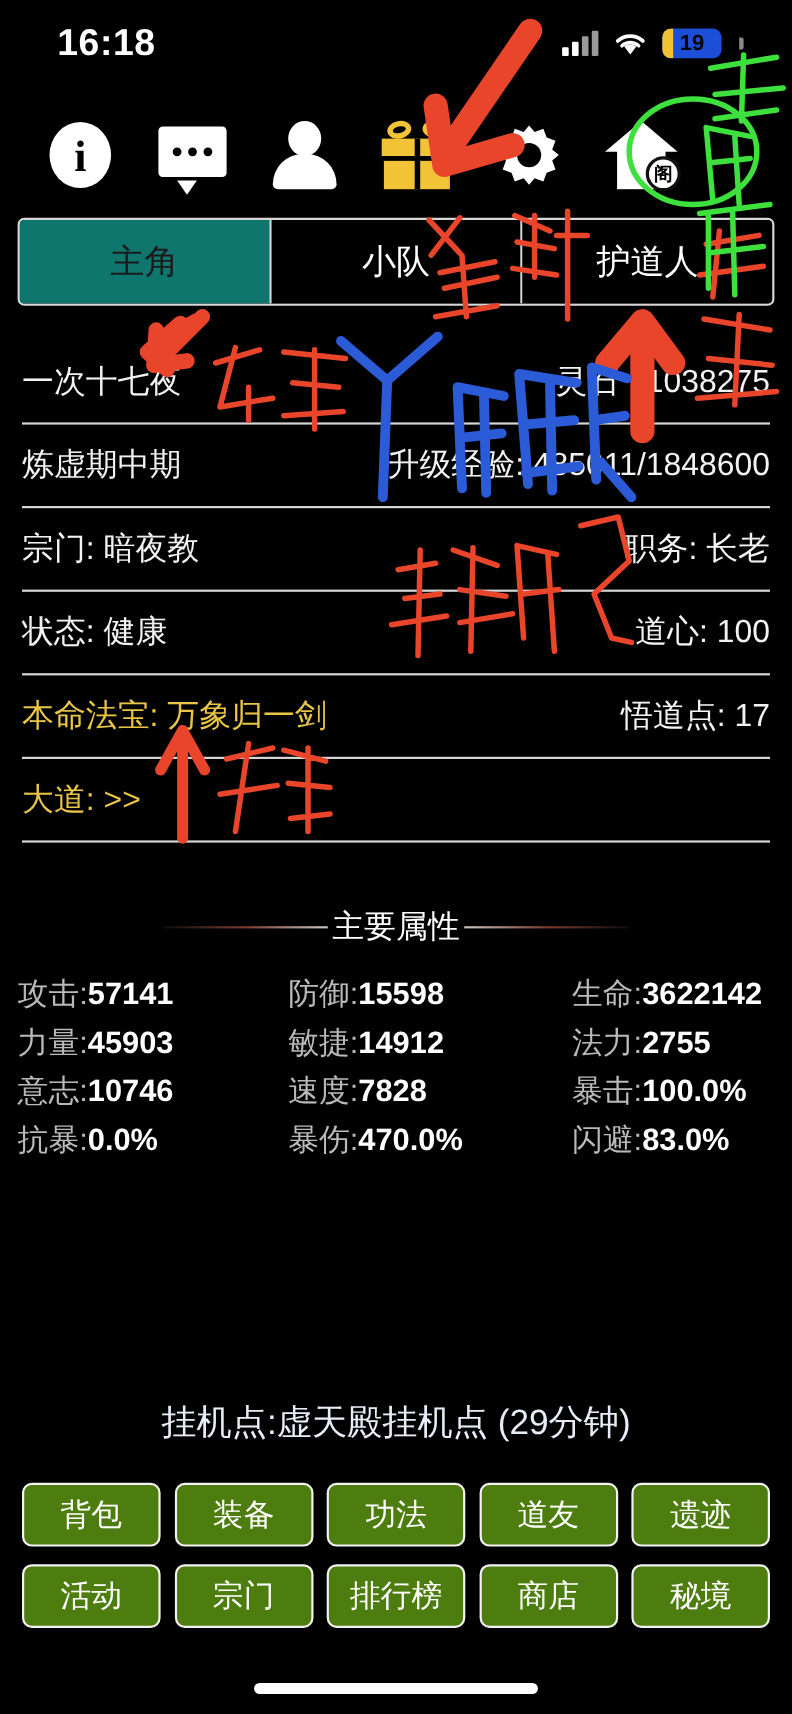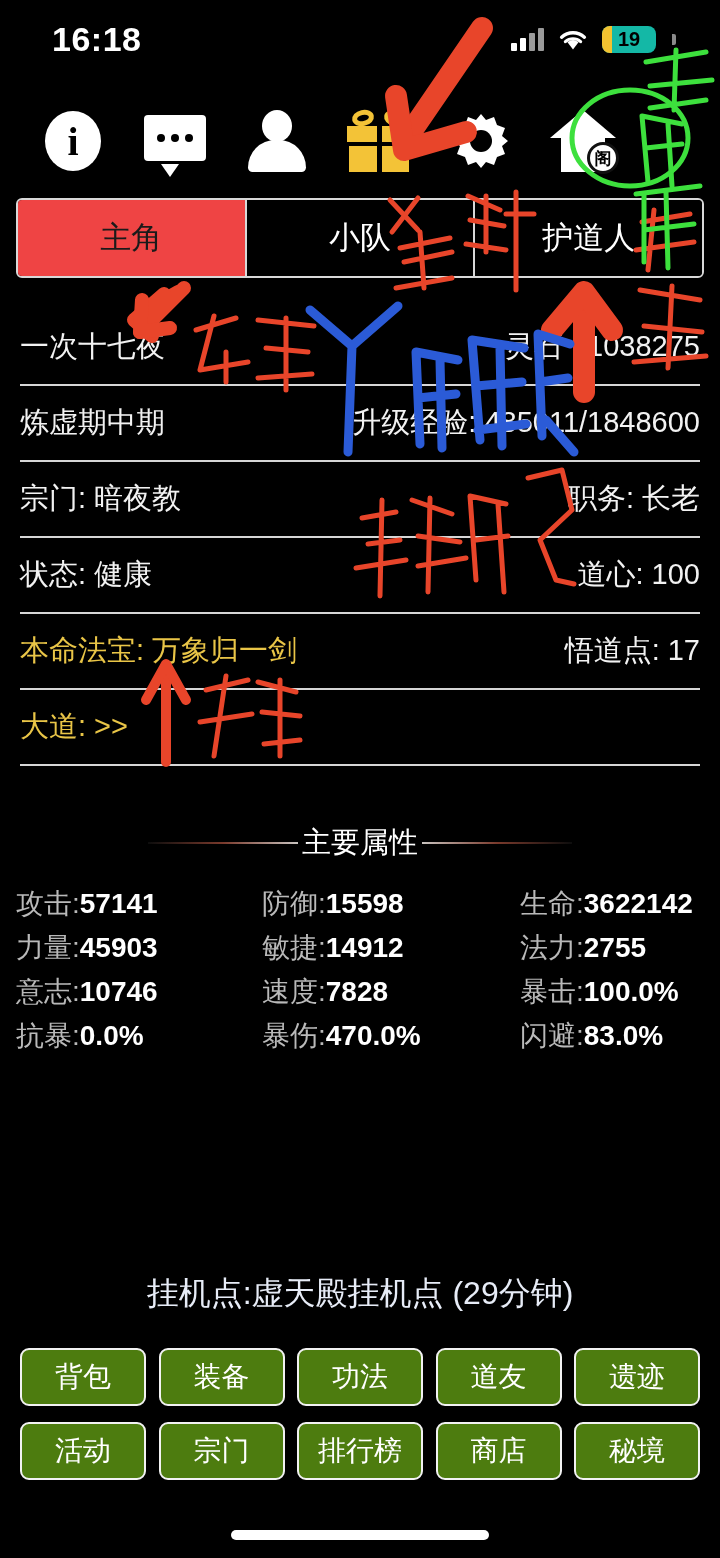--- a/index.html
+++ b/index.html
@@ -21,21 +21,21 @@
   .sb-right { display:flex; align-items:center; gap:14px; }
   .sig { display:flex; align-items:flex-end; gap:3px; height:24px; }
   .sig i { display:block; width:6px; background:#fff; border-radius:1px; }
   .sig i:nth-child(1){ height:8px; background:#fff; }
   .sig i:nth-child(2){ height:13px; background:#fff; }
   .sig i:nth-child(3){ height:18px; background:#9a9a9a; }
   .sig i:nth-child(4){ height:23px; background:#9a9a9a; }
   .wifi { width:30px; height:23px; }
   .batt {
     position:relative; width:54px; height:27px; border-radius:8px;
-    background:#14b8a6; display:flex; overflow:hidden;
+    background:#1d4ed8; display:flex; overflow:hidden;
   }
   .batt .fill { position:absolute; left:0; top:0; bottom:0; width:19%; background:#f2c230; }
   .batt .num {
     position:relative; z-index:2; width:100%; text-align:center;
     color:#000; font-size:20px; font-weight:700; line-height:27px;
   }
   .batt-cap { width:4px; height:11px; background:#8a8a8a; border-radius:0 2px 2px 0; margin-left:2px; }
 
   
   .iconbar {
@@ -114,21 +114,21 @@
     position:absolute; top:198px; left:16px; width:688px; height:80px;
     display:flex; border:2px solid #d8d8d8; border-radius:6px; overflow:hidden;
     background:#000;
   }
   .tab {
     flex:1; display:flex; align-items:center; justify-content:center;
     font-size:31px; color:#fff; background:#000;
     border-right:2px solid #d8d8d8;
   }
   .tab:last-child { border-right:none; }
-  .tab.active { background:#ef4444; color:#1a1a1a; }
+  .tab.active { background:#0f766e; color:#1a1a1a; }
 
   
   .info { position:absolute; top:310px; left:20px; width:680px; }
   .irow {
     position:relative; height:76px;
     display:flex; align-items:center; justify-content:space-between;
     border-bottom:2px solid #d6d6d6;
     font-size:29px; color:#f2f2f2;
   }
   .irow .left { white-space:nowrap; }

